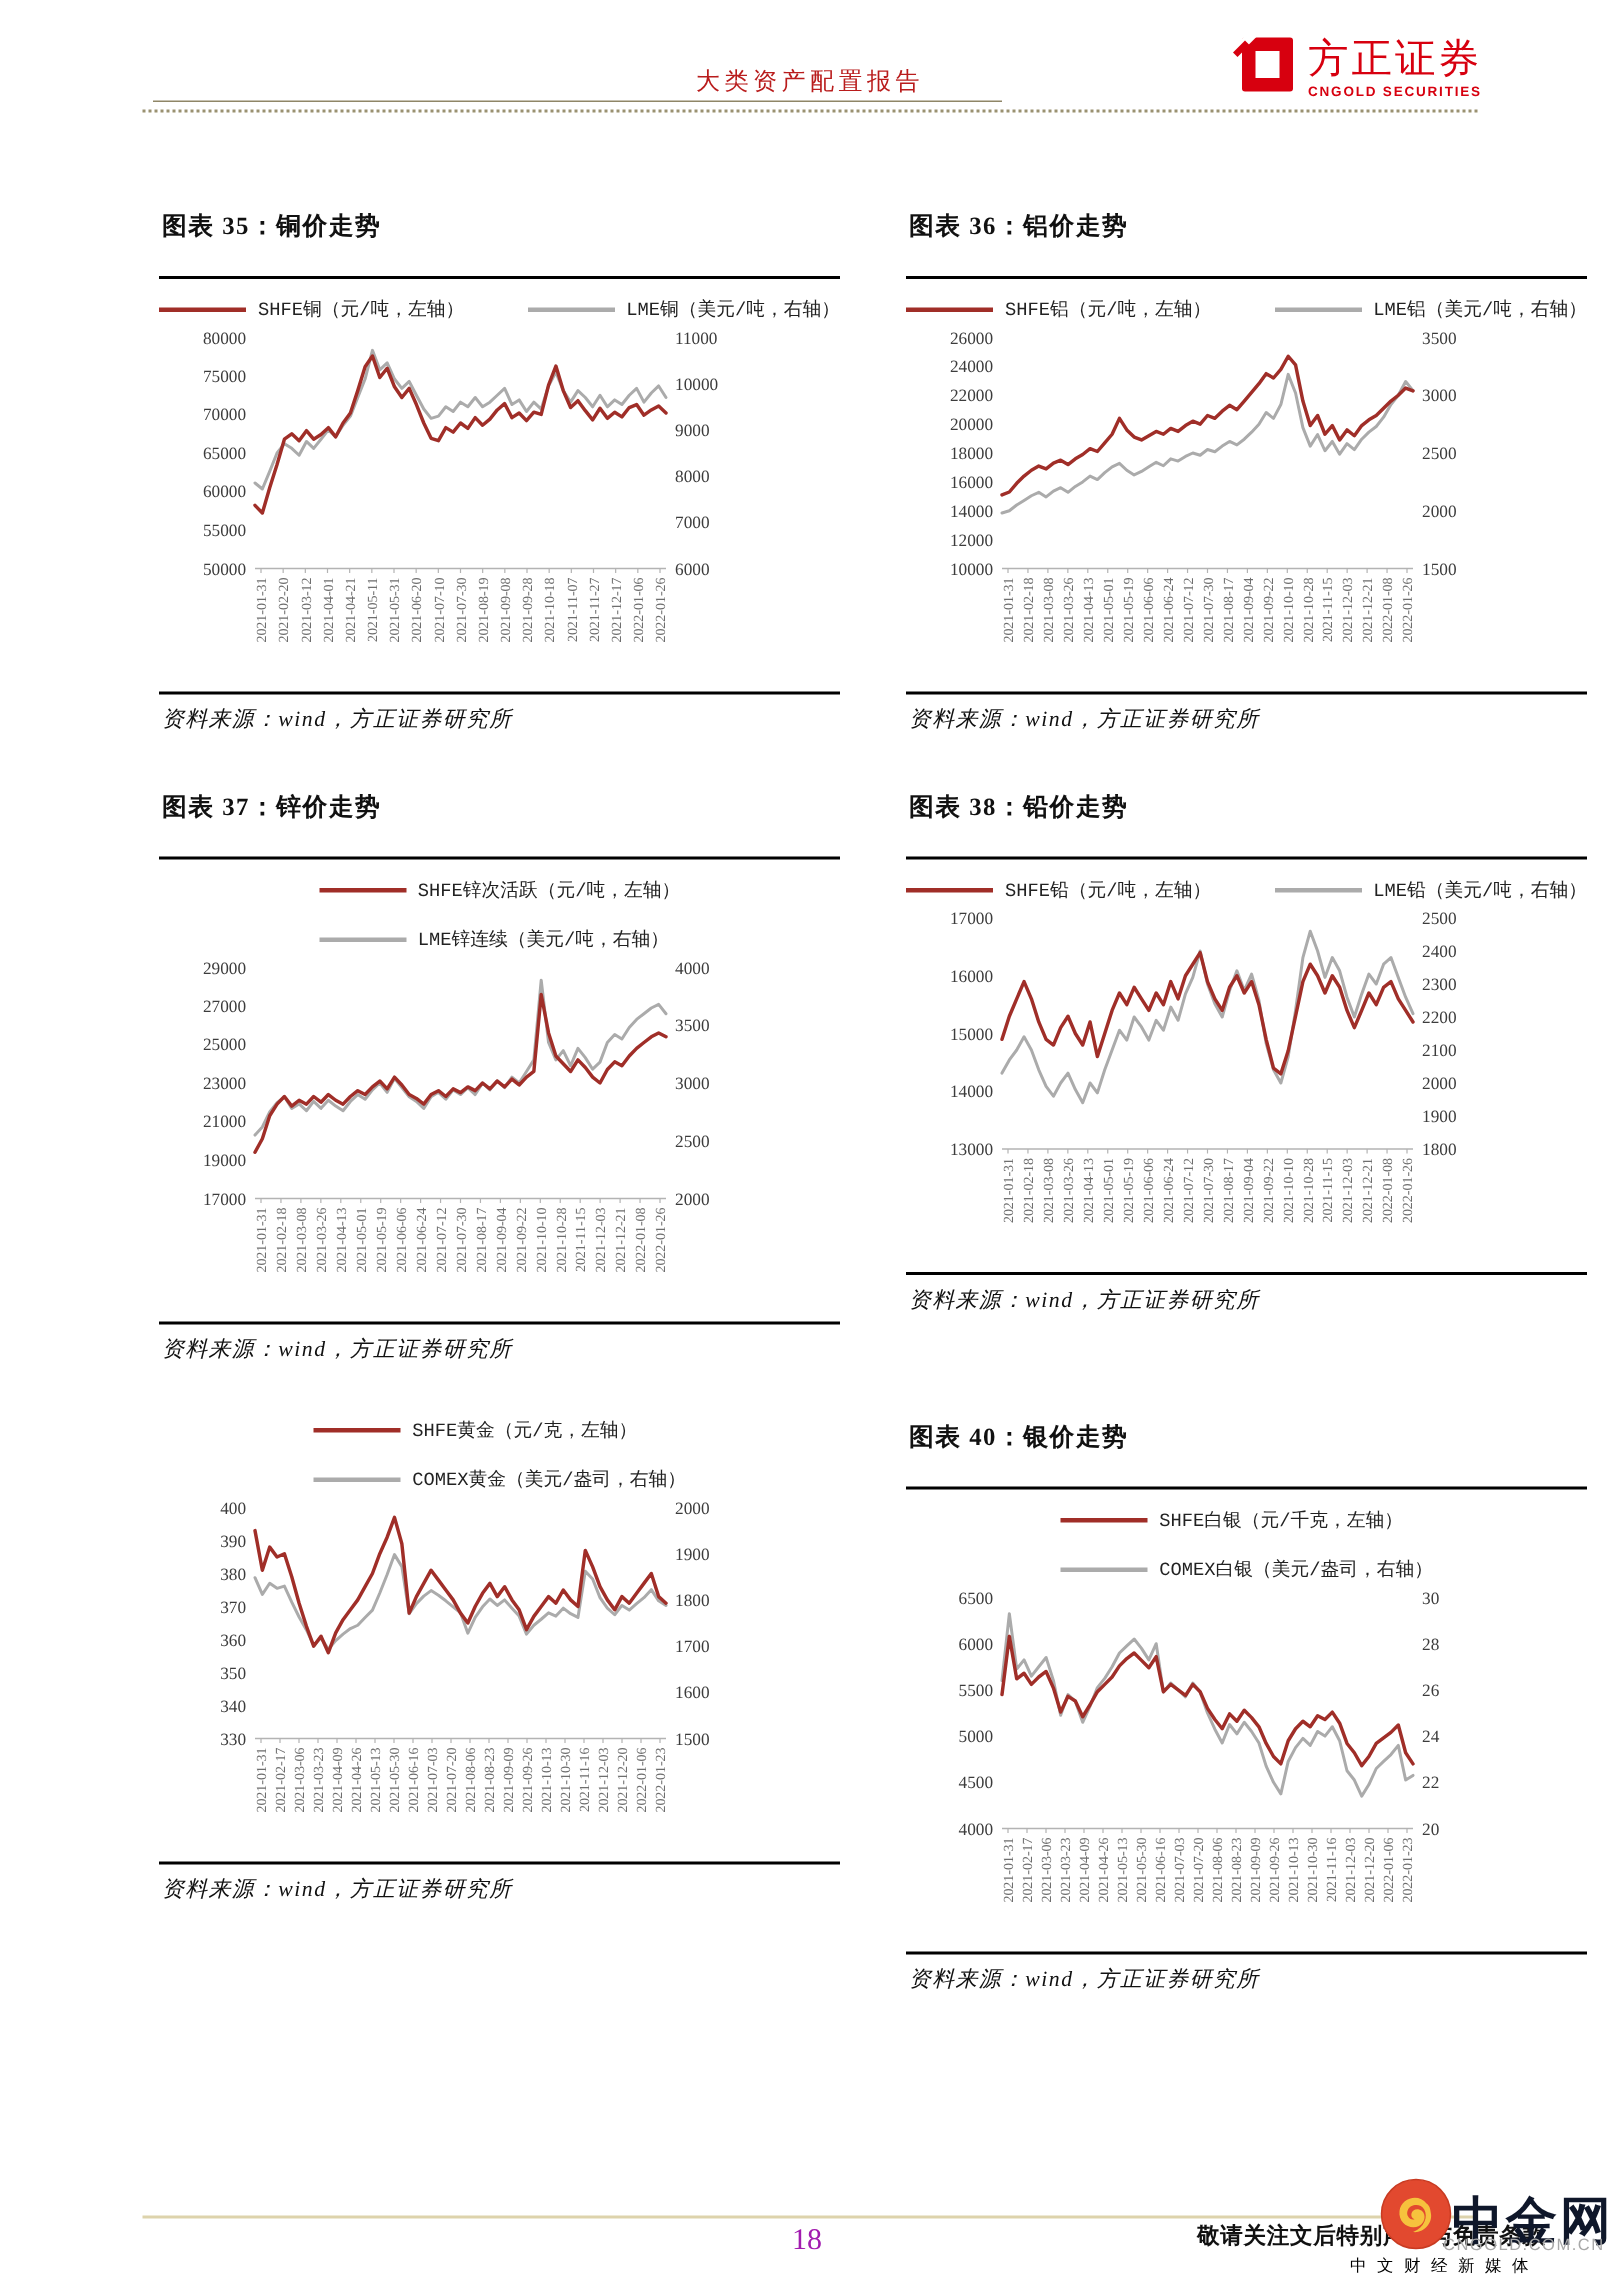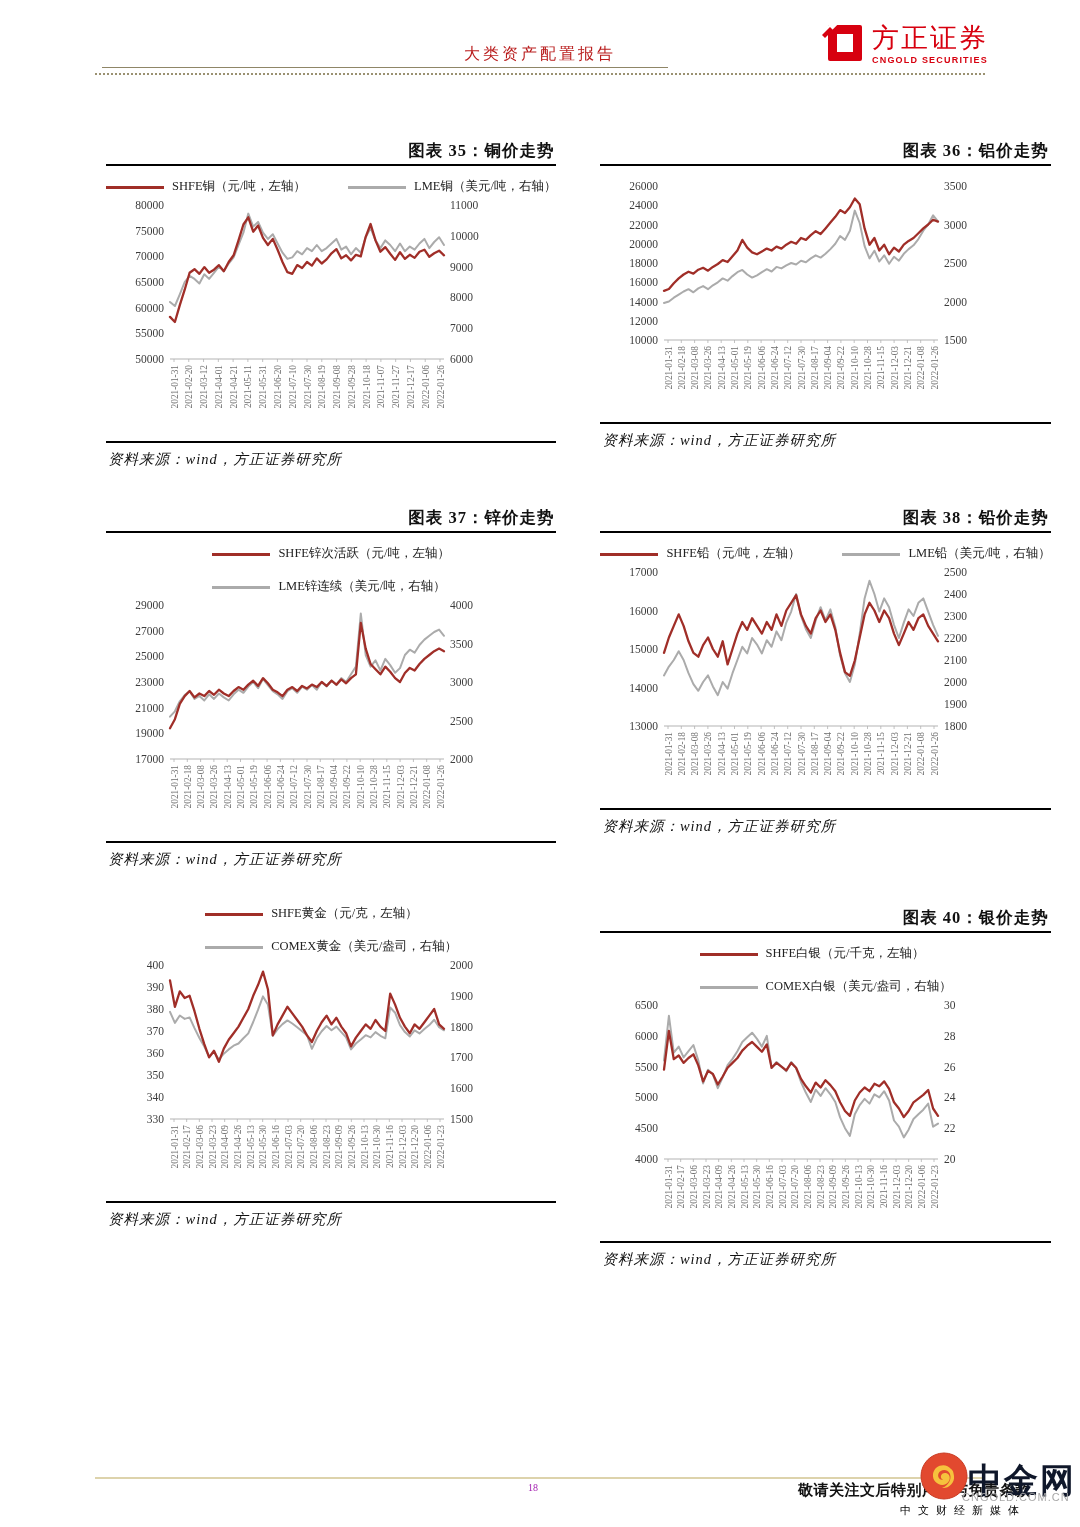--- a/index.html
+++ b/index.html
@@ -11,33 +11,33 @@
   .hdr-solid{position:absolute;top:67px;left:102px;width:566px;height:1px;background:#8f8667;}
   .hdr-dotted{position:absolute;top:73px;left:95px;width:890px;border-top:2px dotted #9a9171;}
   .brand{position:absolute;top:22px;right:92px;display:flex;align-items:center;gap:8px;}
   .brand-cn{font-size:27px;font-weight:normal;color:#d7000f;letter-spacing:2px;line-height:1;
             font-family:"Liberation Sans",sans-serif;}
   .brand-en{font-size:9px;font-weight:bold;color:#d7000f;letter-spacing:1.2px;margin-top:3px;
             font-family:"Liberation Sans",sans-serif;}
   
   .grid{position:absolute;top:138px;left:106px;width:868px;display:grid;
         grid-template-columns:1fr 1fr;column-gap:44px;row-gap:36px;}
-  .chart h3{margin:0 0 12px 0;padding:2px 2px 2px 2px;font-size:16.5px;font-weight:600;
-            color:#111;border-bottom:2.5px solid #000;letter-spacing:1px;text-align:right;}
+  .chart h3{margin:0 0 12px 0;padding:2px 2px 22px 2px;font-size:16.5px;font-weight:600;
+            color:#111;border-bottom:2.5px solid #000;letter-spacing:1px;}
   .legend{display:flex;justify-content:center;gap:42px;font-size:12.5px;color:#222;
-          margin-bottom:2px;white-space:nowrap;}
+          margin-bottom:2px;white-space:nowrap;font-family:Liberation Mono, monospace;}
   .legend.stack{flex-direction:column;gap:16px;width:max-content;margin:0 auto 2px auto;
                 align-items:flex-start;}
   .lg-item .sw{display:inline-block;width:58px;height:3px;margin-right:8px;vertical-align:middle;}
   .plot{display:block;width:412px;height:242px;}
   .src{border-top:2.5px solid #000;margin-top:2px;padding:7px 2px 0 2px;font-size:14.5px;
        font-style:italic;color:#111;letter-spacing:1px;}
   
   .foot-line{position:absolute;top:1477px;left:95px;width:890px;height:2px;background:#ddd3ac;}
-  .page-num{position:absolute;top:1482px;left:528px;font-size:10px;color:#a21caf;}
+  .page-num{position:absolute;top:1482px;left:528px;font-size:20px;color:#a21caf;}
   .disclaimer{position:absolute;top:1481px;left:798px;font-size:15px;font-weight:bold;color:#111;
               letter-spacing:0.5px;}
   
   .wm-logo{position:absolute;top:1452px;left:920px;width:48px;height:48px;}
   .wm-name{position:absolute;top:1458px;left:968px;font-size:34px;font-weight:bold;color:#0f172a;
            letter-spacing:2px;}
   .wm-domain{position:absolute;top:1491px;left:962px;font-size:11px;color:#a8a8a8;letter-spacing:1px;
              font-family:"Liberation Sans",sans-serif;}
   .wm-tagline{position:absolute;top:1503px;left:900px;font-size:11px;color:#000000;letter-spacing:7px;text-align:center;}
 </style>
@@ -127,20 +127,24 @@
           <line x1="334" y1="162" x2="334" y2="165" stroke="#b3b3b3" stroke-width="0.8"></line>
           <text text-anchor="end" transform="translate(337.5,168) rotate(-90)" font-size="9.3" fill="#6e6e6e" font-family="Liberation Serif, DejaVu Serif, serif">2022-01-26</text>
           <polyline points="64.0,105.0 68.9,109.0 73.8,97.3 78.7,85.0 83.6,78.8 88.5,81.9 93.4,86.5 98.3,77.3 103.1,81.9 108.0,75.8 112.9,69.6 117.8,74.2 122.7,66.5 127.6,60.4 132.5,48.0 137.4,35.7 142.3,16.6 147.2,29.6 152.1,24.9 157.0,35.7 161.9,41.9 166.8,37.3 171.6,46.5 176.5,55.7 181.4,61.9 186.3,60.4 191.2,54.2 196.1,57.3 201.0,51.1 205.9,54.2 210.8,48.0 215.7,54.2 220.6,51.1 225.5,46.5 230.4,41.9 235.3,52.7 240.1,49.6 245.0,57.3 249.9,51.1 254.8,55.7 259.7,40.3 264.6,31.1 269.5,43.4 274.4,51.1 279.3,43.4 284.2,48.0 289.1,54.2 294.0,46.5 298.9,54.2 303.8,49.6 308.6,52.7 313.5,46.5 318.4,41.9 323.3,51.1 328.2,45.0 333.1,40.3 338.0,48.0" fill="none" stroke="#ababab" stroke-width="2" stroke-linejoin="round" stroke-linecap="round"></polyline>
           <polyline points="64.0,119.9 68.9,125.0 73.8,108.1 78.7,92.7 83.6,75.8 88.5,72.2 93.4,76.8 98.3,70.1 103.1,75.8 108.0,72.7 112.9,68.1 117.8,74.2 122.7,65.0 127.6,58.3 132.5,43.4 137.4,27.5 142.3,20.3 147.2,34.7 152.1,28.5 157.0,40.9 161.9,48.0 166.8,41.9 171.6,52.7 176.5,65.0 181.4,75.2 186.3,76.8 191.2,68.1 196.1,71.1 201.0,65.0 205.9,68.6 210.8,61.4 215.7,66.5 220.6,62.4 225.5,56.3 230.4,52.1 235.3,61.4 240.1,58.3 245.0,63.4 249.9,57.8 254.8,59.3 259.7,39.8 264.6,27.0 269.5,43.4 274.4,54.7 279.3,50.1 284.2,56.8 289.1,62.9 294.0,55.2 298.9,61.9 303.8,57.8 308.6,60.9 313.5,54.7 318.4,52.7 323.3,59.8 328.2,56.3 333.1,53.7 338.0,58.3" fill="none" stroke="#a02e28" stroke-width="2.3" stroke-linejoin="round" stroke-linecap="round"></polyline>
         </svg>
       <div class="src">资料来源：wind，方正证券研究所</div>
     </section>
 
     <section class="chart">
       <h3>图表 36：铝价走势</h3>
+      <div class="legend">
+          <span class="lg-item"><span class="sw" style="background: rgb(160, 46, 40);"></span><span>SHFE铝（元/吨，左轴）</span></span>
+          <span class="lg-item"><span class="sw" style="background: rgb(171, 171, 171);"></span><span>LME铝（美元/吨，右轴）</span></span>
+        </div>
       <svg class="plot" viewBox="0 0 412 242">
           <line x1="64" y1="162" x2="338" y2="162" stroke="#b3b3b3" stroke-width="1"></line>
           <text x="58" y="166" text-anchor="end" font-size="11.5" fill="#3c3c3c" font-family="Liberation Serif, DejaVu Serif, serif">10000</text>
           <text x="58" y="146.75" text-anchor="end" font-size="11.5" fill="#3c3c3c" font-family="Liberation Serif, DejaVu Serif, serif">12000</text>
           <text x="58" y="127.5" text-anchor="end" font-size="11.5" fill="#3c3c3c" font-family="Liberation Serif, DejaVu Serif, serif">14000</text>
           <text x="58" y="108.25" text-anchor="end" font-size="11.5" fill="#3c3c3c" font-family="Liberation Serif, DejaVu Serif, serif">16000</text>
           <text x="58" y="89" text-anchor="end" font-size="11.5" fill="#3c3c3c" font-family="Liberation Serif, DejaVu Serif, serif">18000</text>
           <text x="58" y="69.75" text-anchor="end" font-size="11.5" fill="#3c3c3c" font-family="Liberation Serif, DejaVu Serif, serif">20000</text>
           <text x="58" y="50.5" text-anchor="end" font-size="11.5" fill="#3c3c3c" font-family="Liberation Serif, DejaVu Serif, serif">22000</text>
           <text x="58" y="31.25" text-anchor="end" font-size="11.5" fill="#3c3c3c" font-family="Liberation Serif, DejaVu Serif, serif">24000</text>

